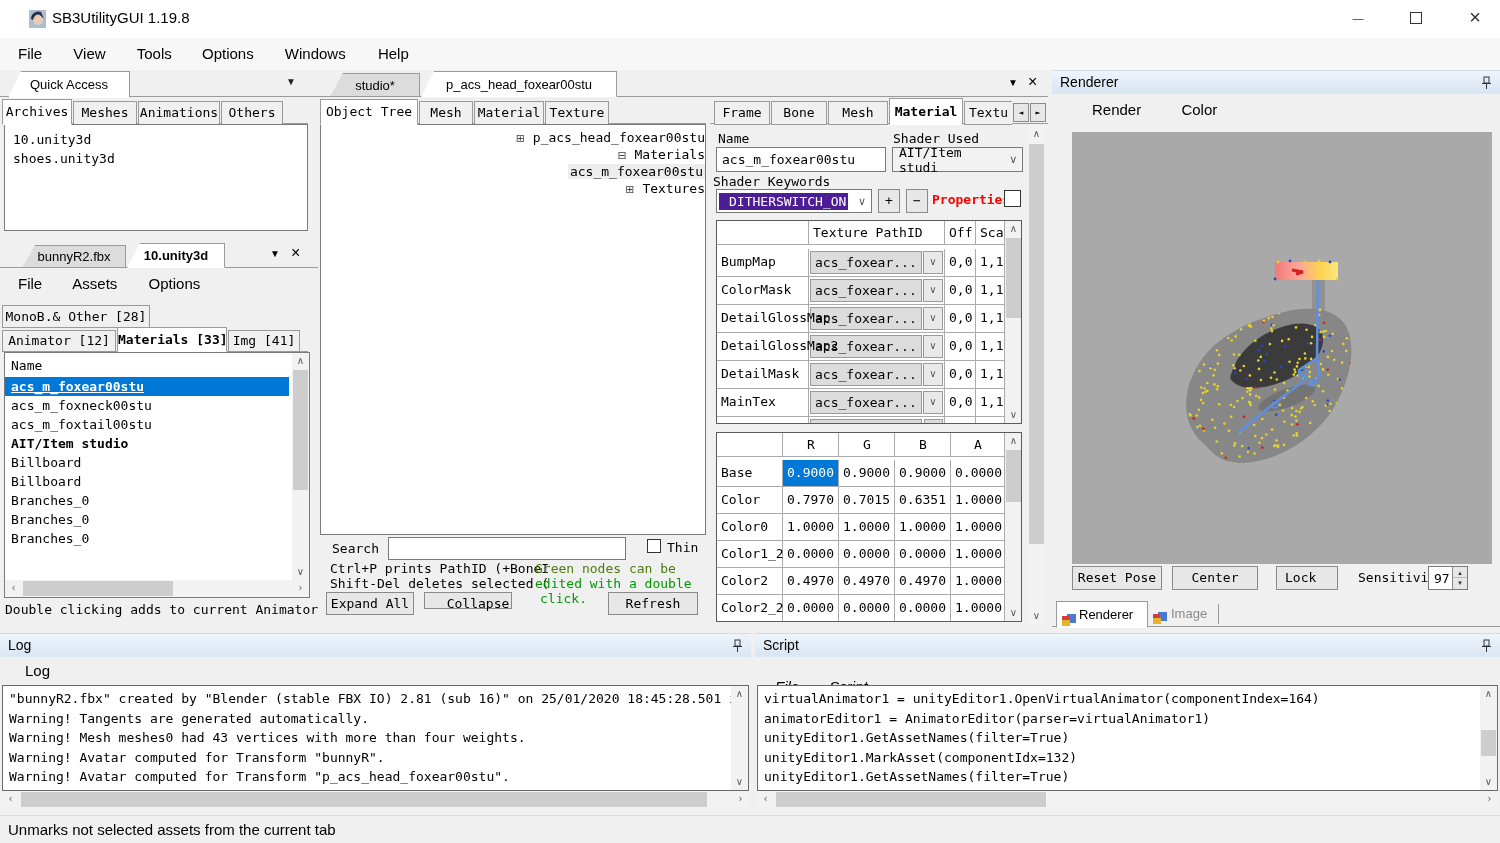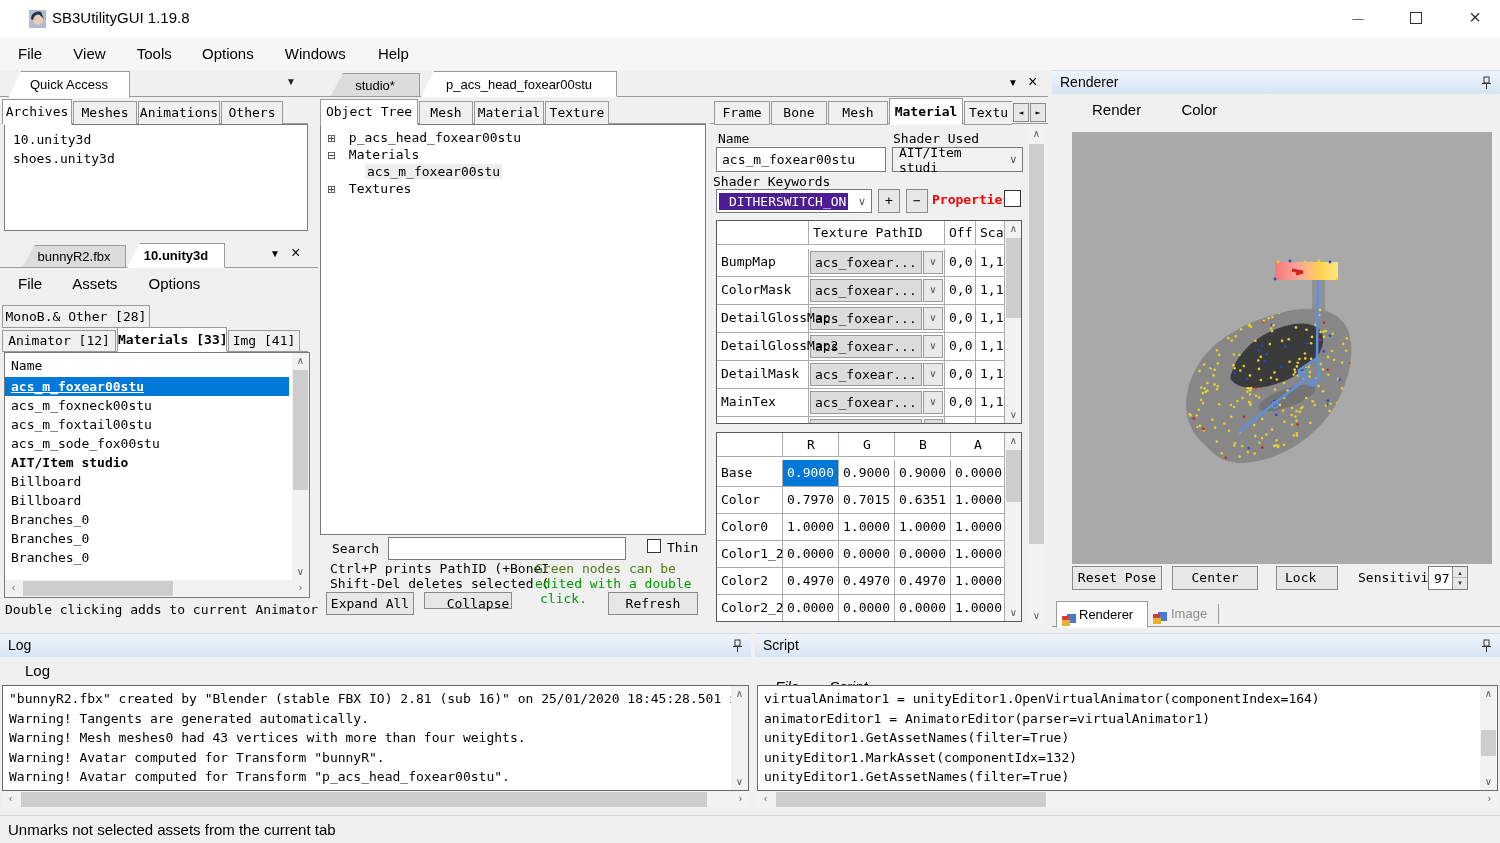--- a/index.html
+++ b/index.html
@@ -44,21 +44,21 @@
            padding:5px 3px 0 4px; white-space:nowrap; position:relative; }
   .combocell { background:#fff; padding:2px 1px; }
   .minicombo { height:100%; background:#dcdcdc; border:1px solid #9a9a9a;
            display:flex; align-items:center; padding-left:4px; }
   .minicombo .dd { margin-left:auto; width:19px; height:100%; background:#e9e9e9;
            border-left:1px solid #9a9a9a; text-align:center; color:#555;
            font-family:"DejaVu Sans", sans-serif; font-size:10px; line-height:20px; }
   .namecell span { position:relative; z-index:3; }
 
   .menuitem { display:inline-block; cursor:default; }
-  .treerow { height:17px; line-height:17px; white-space:nowrap; }
+  .treerow { height:17px; line-height:17px; white-space:nowrap;text-align:right; }
   .treeicon { display:inline-block; width:14px; color:#444;
            font-family:"DejaVu Sans", sans-serif; font-size:11px; }
   .listrow { height:19px; line-height:19px; padding-left:6px; white-space:nowrap;
            font-family:"DejaVu Sans Mono", monospace; font-size:13px; }
   .checkbox { position:absolute; background:#fff; border:1px solid #333; }
   .winbtn { position:absolute; top:0; width:46px; height:36px; text-align:center; }
 </style>
 </head>
 <body>
 
@@ -148,21 +148,20 @@
     <span>Img [41]</span>
   </div>
 
   <div class="abs" style="left:4px;top:352px;width:306px;height:246px;background:#fff;border:1px solid #7a7a7a;">
     <div class="listrow" style="height:24px;line-height:26px;">Name</div>
     <div class="listrow" style="background:#0078d7;color:#fff;font-weight:bold;text-decoration:underline;width:284px;">
       <span>acs_m_foxear00stu</span>
     </div>
     <div class="listrow">acs_m_foxneck00stu</div>
     <div class="listrow">acs_m_foxtail00stu</div>
-    <div class="listrow">acs_m_sode_fox00stu</div>
     <div class="listrow" style="font-weight:bold;">AIT/Item studio</div>
     <div class="listrow">Billboard</div>
     <div class="listrow">Billboard</div>
     <div class="listrow">Branches_0</div>
     <div class="listrow">Branches_0</div>
     <div class="listrow">Branches_0</div>
 
     <div class="sbv" style="right:0;top:0;height:227px;">
       <span class="sbarrow" style="top:0;">∧</span>
       <span class="sbthumb" style="left:1px;top:17px;width:15px;height:120px;"></span>

